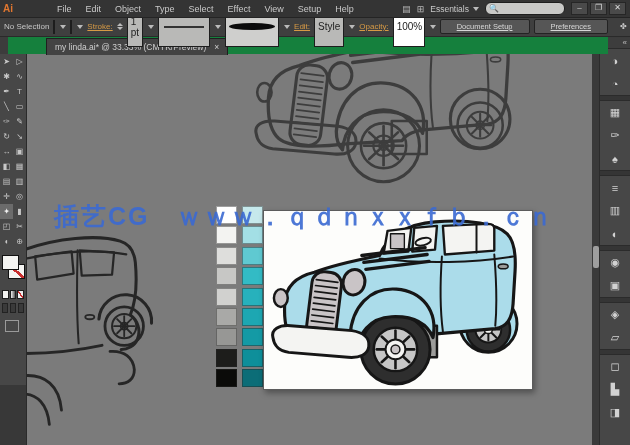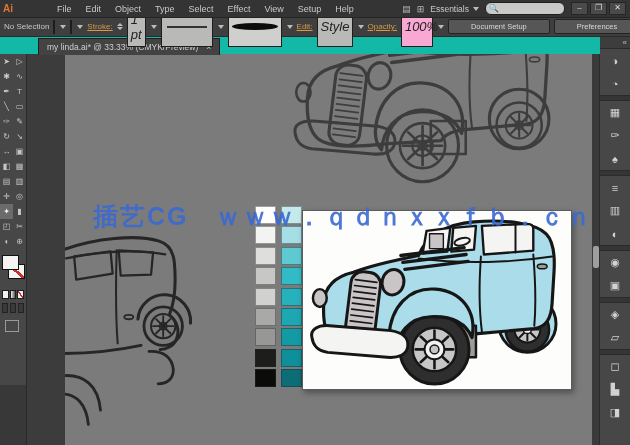--- a/index.html
+++ b/index.html
@@ -27,31 +27,31 @@
   .cb-text{color:#c6c6c6;font-size:8px;white-space:nowrap;}
   .cb-link{color:#d79a45;font-size:8px;text-decoration:underline;white-space:nowrap;}
   .swatch-mini{width:15px;height:12px;border:1px solid #1d1d1d;background:#f4f4f2;position:relative;}
   .none-slash{background:linear-gradient(to top right,#f4f4f2 43%,#c92f2f 43%,#c92f2f 57%,#f4f4f2 57%);}
   .dd{width:0;height:0;border-left:3px solid transparent;border-right:3px solid transparent;
       border-top:4px solid #bbb;margin-left:1px;}
   .stepper{display:flex;flex-direction:column;gap:1px;}
   .stepper i{width:0;height:0;border-left:3px solid transparent;border-right:3px solid transparent;display:block;}
   .stepper .up{border-bottom:3px solid #bbb;}
   .stepper .dn{border-top:3px solid #bbb;}
-  .cb-field{height:12px;background:#b9b9b7;border:1px solid #1d1d1d;color:#222;font-size:13px;
-            display:flex;align-items:center;padding:13px 3px;font-style:italic;}
-  .cb-field.light{background:#f9a8d4;}
+  .cb-field{height:12px;background:#b9b9b7;border:1px solid #1d1d1d;color:#222;font-size:10px;
+            display:flex;align-items:center;padding:13px 3px;}
+  .cb-field.light{background:#ffffff;}
   .profile-box{width:52px;}
   .brush-box{width:58px;background:#cfcfcd;justify-content:center;}
   .brush-ellipse{width:46px;height:7px;background:#0c0c0c;border-radius:50%;}
   .cb-btn{height:13px;background:#565656;border:1px solid #232323;border-radius:2px;color:#d7d7d7;
-          font-size:7.5px;display:flex;align-items:center;padding:0 22px;white-space:nowrap;}
+          font-size:7.5px;display:flex;align-items:center;padding:0 16px;white-space:nowrap;text-decoration:underline;}
   .cb-sep{width:1px;height:14px;background:#2c2c2c;margin:0 2px;}
   
-  .tabbar{position:absolute;left:0;top:37px;width:600px;height:17px;background:#14b8a6;z-index:25;}
+  .tabbar{position:absolute;left:8px;top:37px;width:600px;height:17px;background:#15803d;z-index:25;}
   .doc-tab{position:absolute;left:38px;top:1px;height:16px;background:#434343;border:1px solid #1f1f1f;
            border-bottom:none;display:flex;align-items:center;gap:8px;padding:0 8px;}
   .doc-tab span{color:#cfcfcf;font-size:8.5px;white-space:nowrap;}
   .tab-close{color:#9b9b9b;font-size:8px;}
   
   .toolbar{position:absolute;left:0;top:54px;width:26px;height:391px;background:#474747;
            border-right:1px solid #2a2a2a;z-index:20;}
   .tools{display:grid;grid-template-columns:13px 13px;}
   .tool{height:15px;display:flex;align-items:center;justify-content:center;color:#c7c7c7;
         font-size:8px;}
@@ -74,21 +74,21 @@
         border-left:1px solid #2b2b2b;z-index:20;}
   .dock-head{height:10px;color:#bdbdbd;font-size:8px;text-align:right;padding-right:3px;background:#3d3d3d;
              border-bottom:1px solid #2b2b2b;line-height:10px;}
   .dock-item{height:23px;display:flex;align-items:center;justify-content:center;color:#d2d2d2;font-size:11px;}
   .dock-sep{height:4px;background:#353535;border-top:1px solid #2b2b2b;border-bottom:1px solid #2b2b2b;}
   
   .vscroll{position:absolute;left:592px;top:54px;width:8px;height:391px;background:#3a3a3a;z-index:15;}
   .vthumb{position:absolute;left:1px;top:192px;width:6px;height:22px;background:#9e9e9e;border-radius:2px;}
   
   .canvas{position:absolute;left:26px;top:54px;width:566px;height:391px;overflow:hidden;
-          background:var(--pasteboard,#7b7b7b);z-index:1;margin-left:39px;}
+          background:var(--pasteboard,#7b7b7b);z-index:1;}
   .artboard{position:absolute;left:237px;top:156px;width:268px;height:178px;background:#fdfdfb;
             border:1px solid #5c5c5c;box-shadow:2px 3px 6px rgba(0,0,0,.35);}
   .swcol{position:absolute;display:flex;flex-direction:column;gap:2.4px;}
   .swcol.c1{left:190px;top:152px;}
   .swcol.c2{left:216px;top:152px;}
   .swatch{width:21px;height:18px;border:1px solid rgba(40,40,40,.45);box-sizing:border-box;}
   .watermark{position:absolute;left:28px;top:146px;font-size:25px;font-weight:bold;
              letter-spacing:2px;color:var(--wm,#3b6ad2);opacity:.9;white-space:nowrap;z-index:6;}
   .car-top{position:absolute;left:224px;top:-48px;width:262px;}
   .car-main{position:absolute;left:3px;top:4px;width:252px;}

